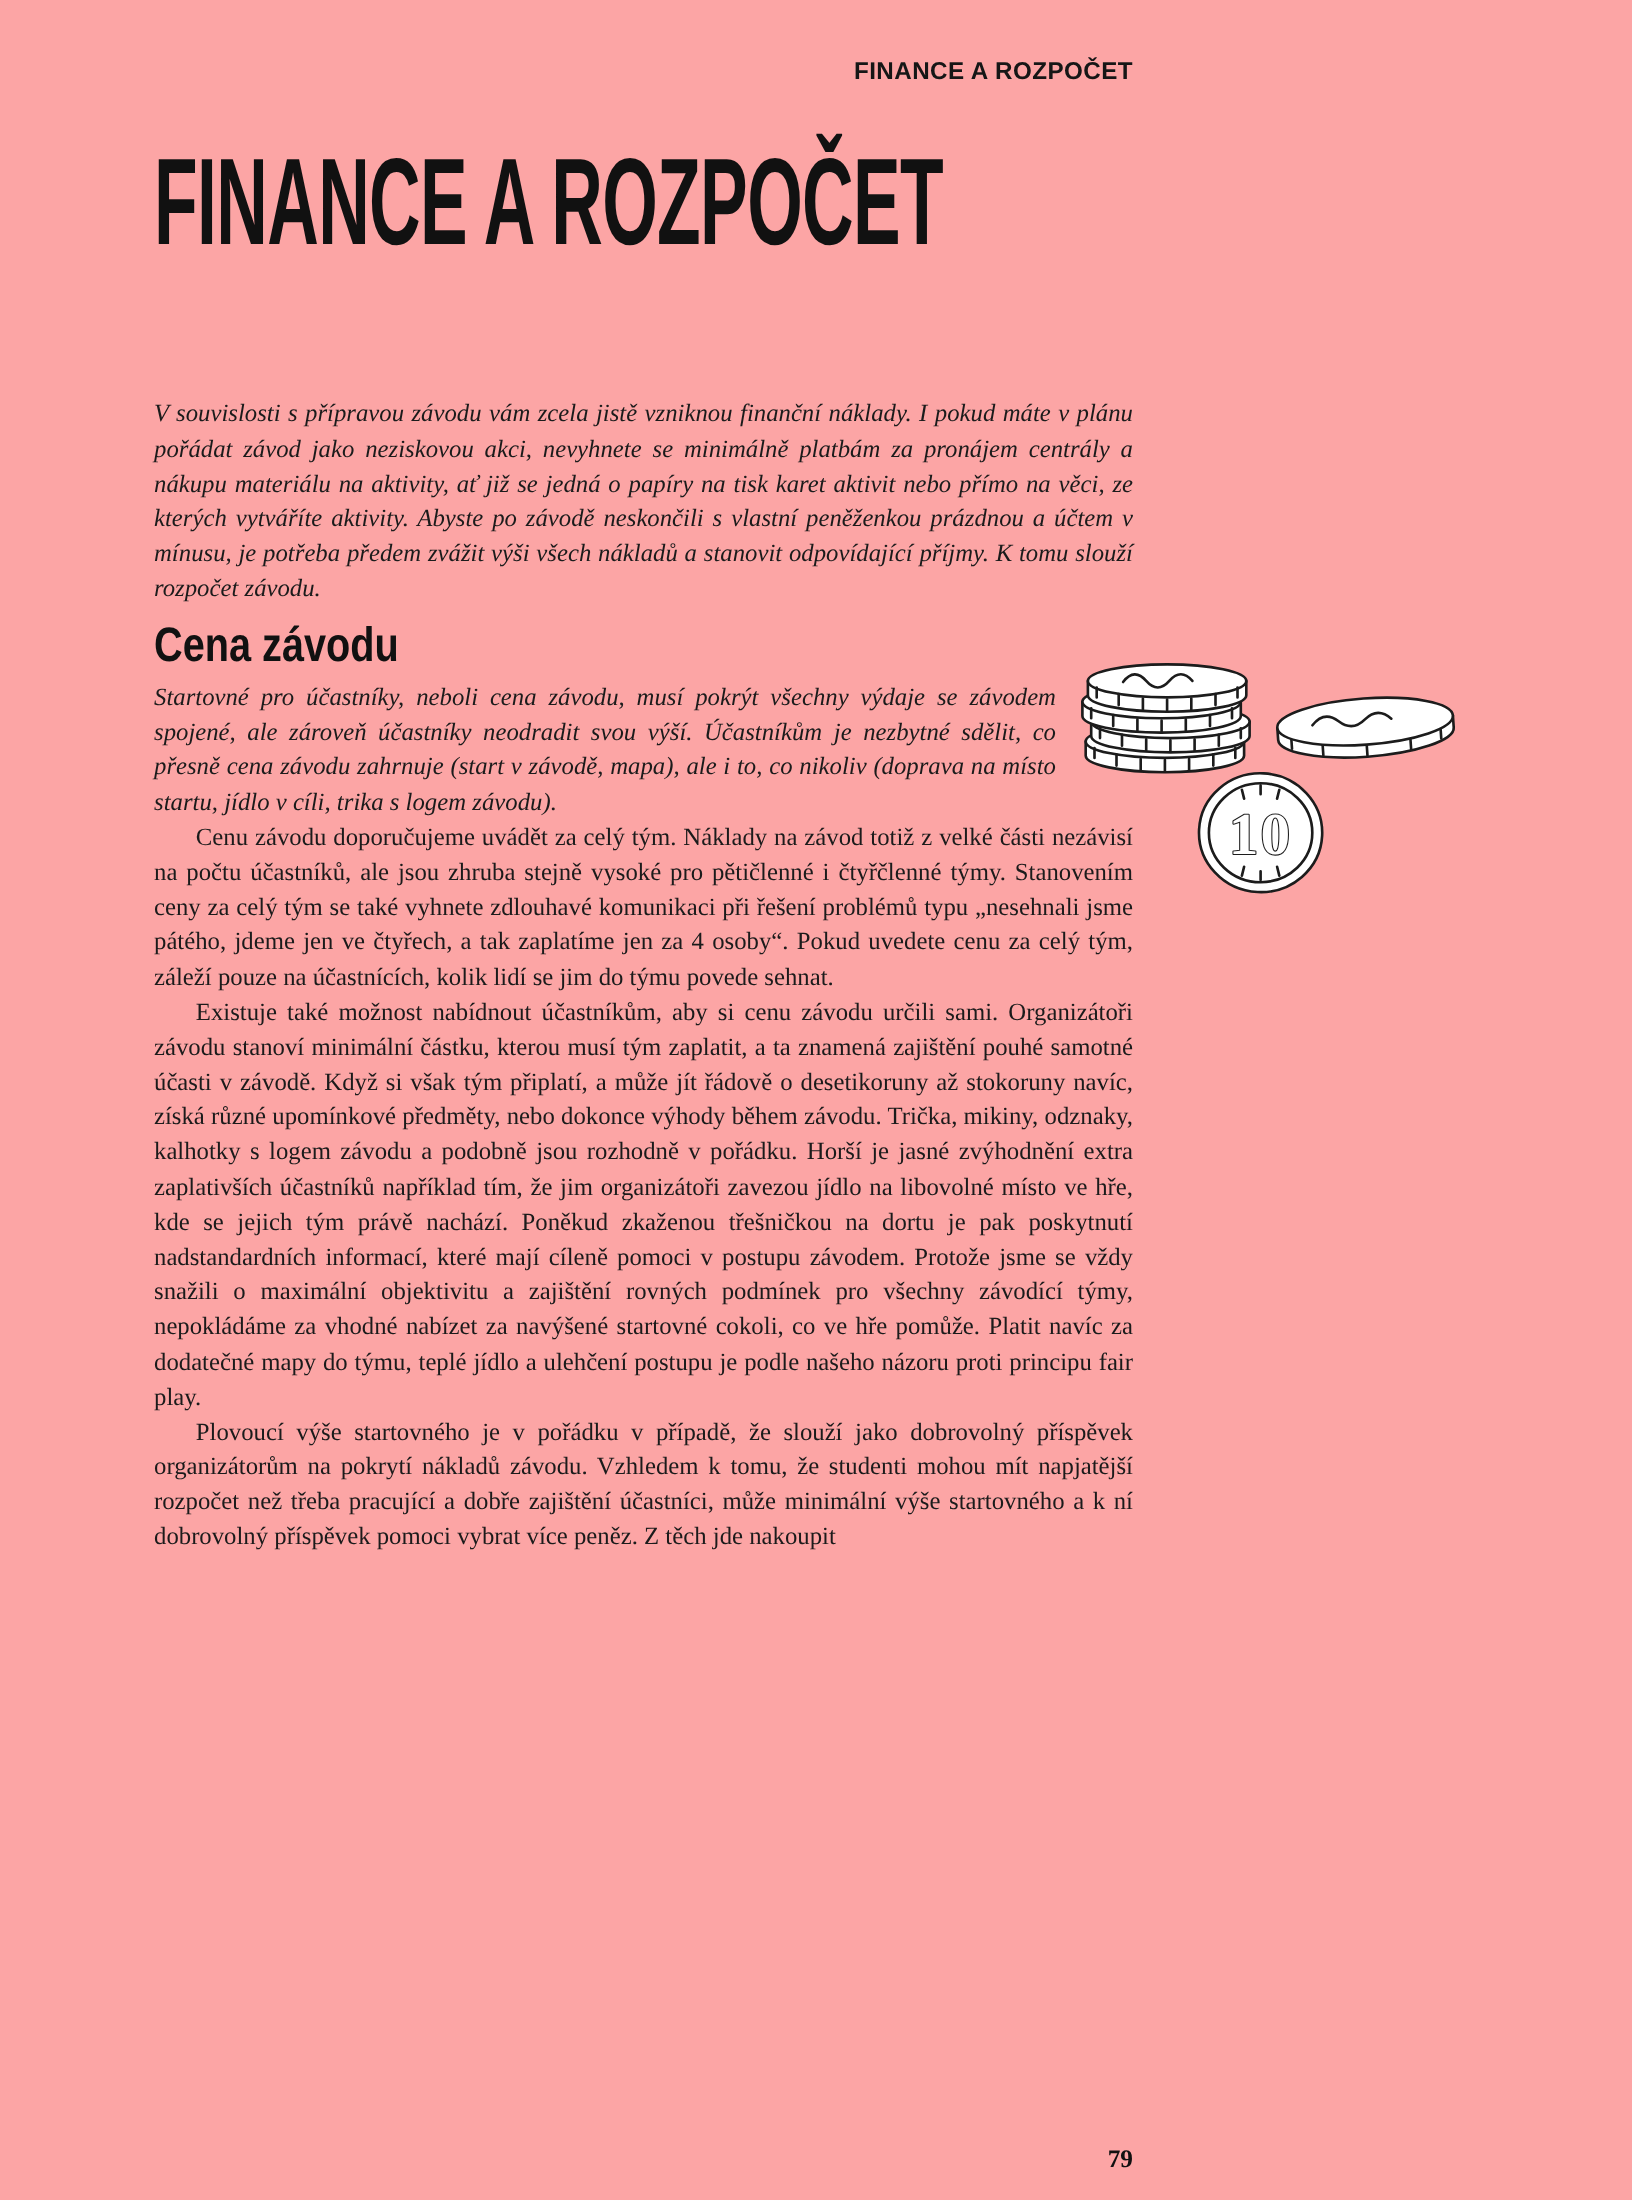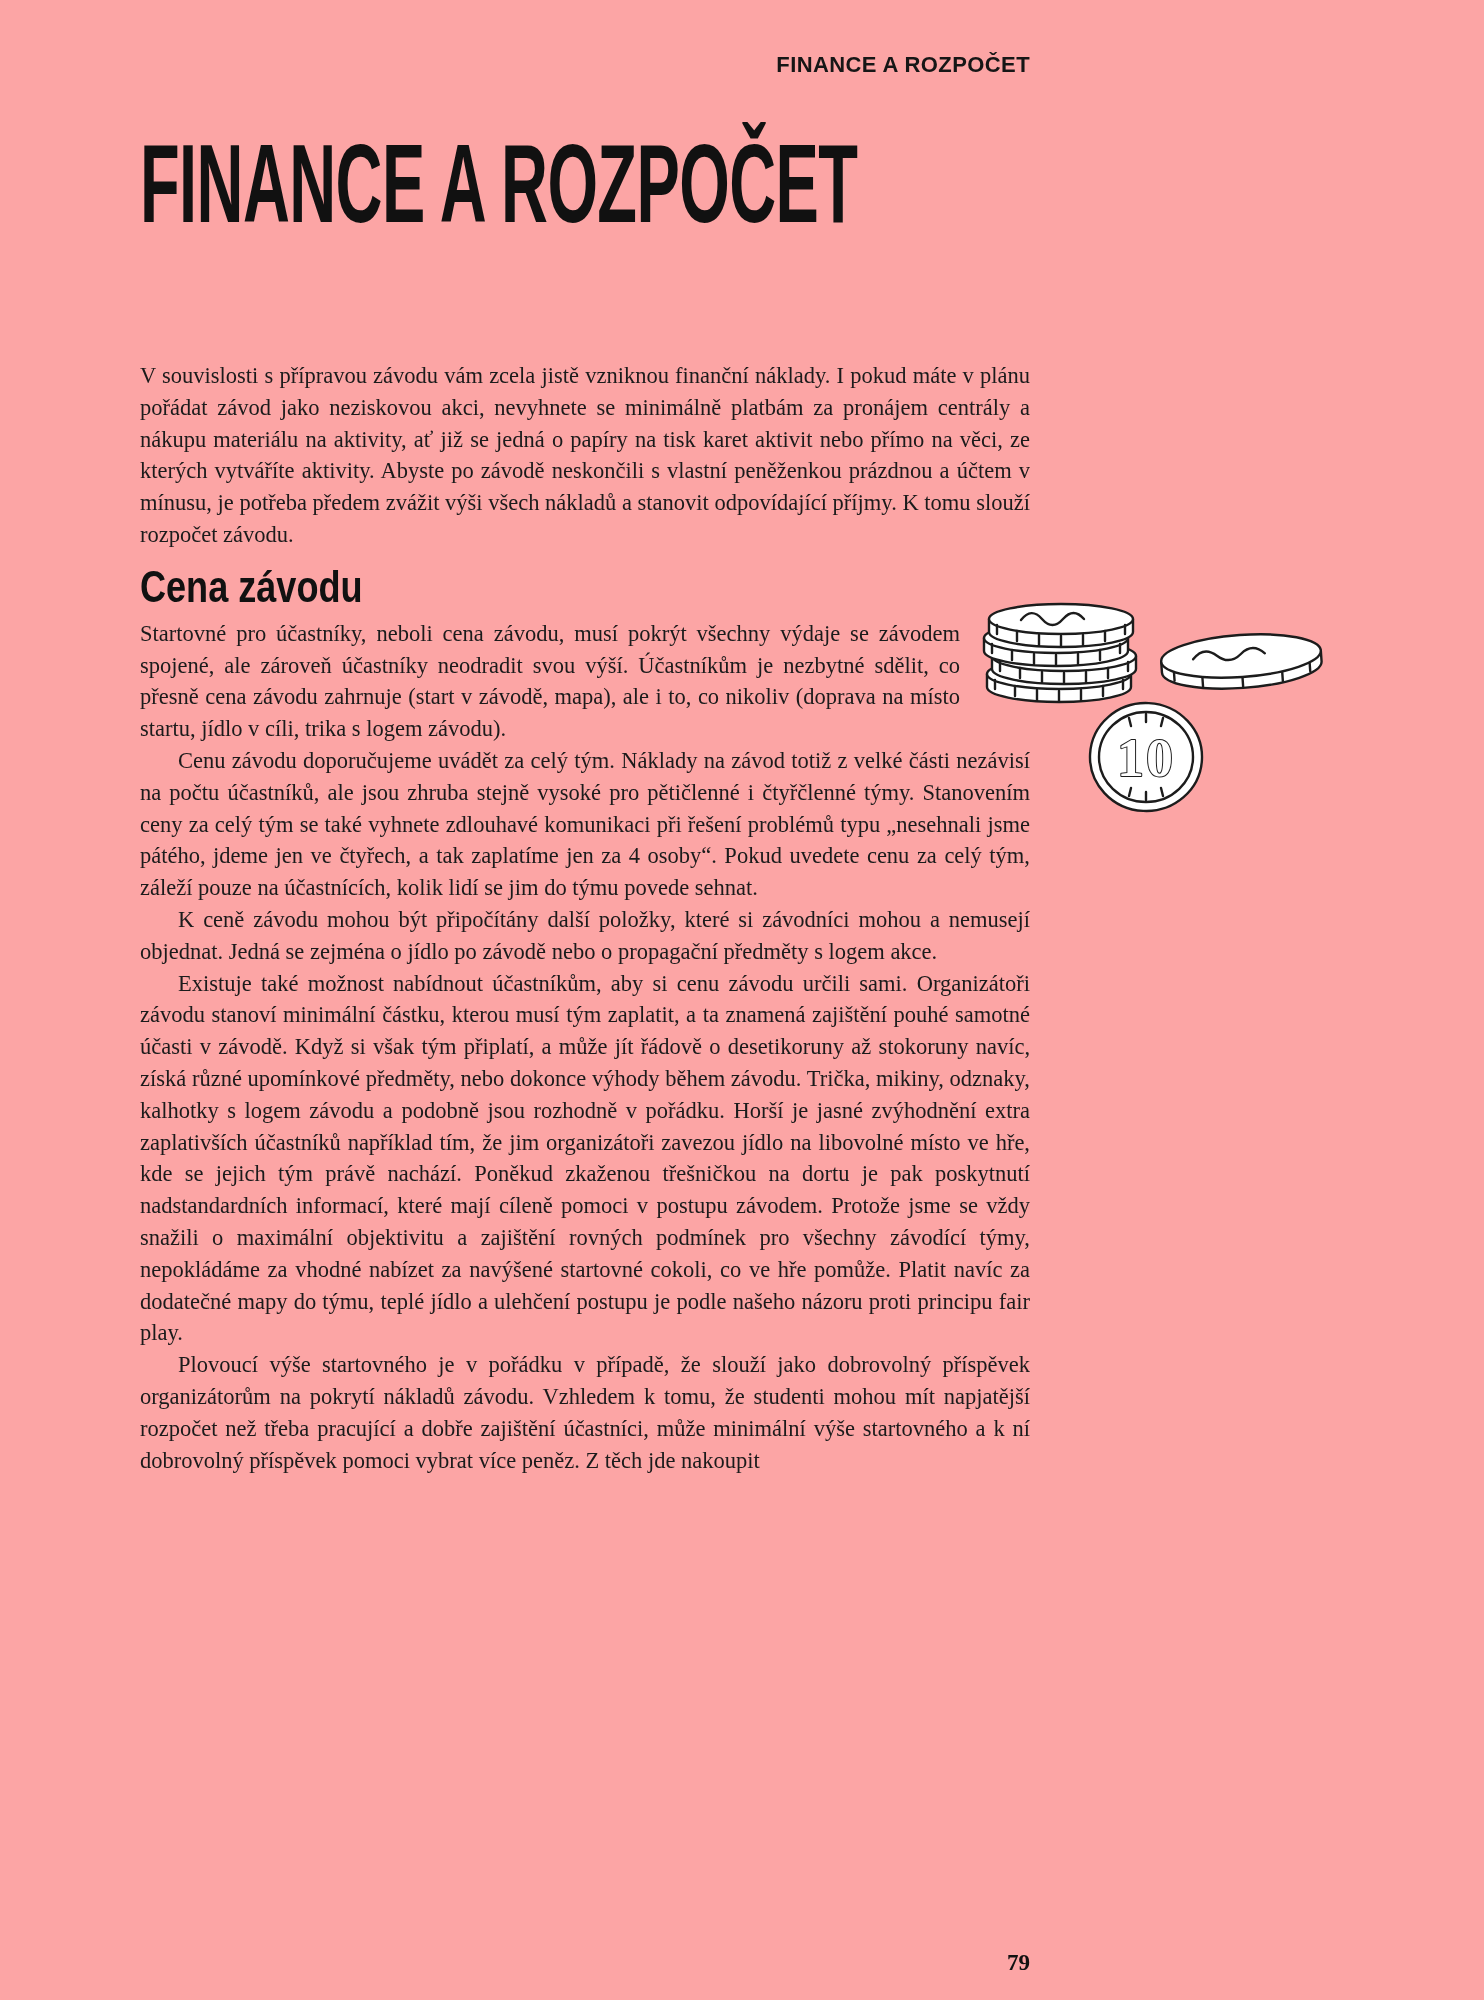--- a/index.html
+++ b/index.html
@@ -49,20 +49,21 @@
     line-height: 31.8px;
     color: #1b1b1b;
     text-align: justify;
   }
   .bodytext p {
     margin: 0;
     text-indent: 38px;
   }
   .bodytext p.no-indent {
     text-indent: 0;
+    font-style: italic;
   }
   p.intro {
     margin-top: 120px;
   }
   h2.section-heading {
     margin: 14px 0 9px 0;
     font-family: "Liberation Sans", sans-serif;
     font-weight: bold;
     font-size: 44px;
     line-height: 1.0;
@@ -108,21 +109,20 @@
     <div class="bodytext">
 
       <p class="no-indent intro">V souvislosti s přípravou závodu vám zcela jistě vzniknou finanční náklady. I pokud máte v plánu pořádat závod jako neziskovou akci, nevyhnete se minimálně platbám za pronájem centrály a nákupu materiálu na aktivity, ať již se jedná o papíry na tisk karet aktivit nebo přímo na věci, ze kterých vytváříte aktivity. Abyste po závodě neskončili s vlastní peněženkou prázdnou a účtem v mínusu, je potřeba předem zvážit výši všech nákladů a stanovit odpovídající příjmy. K tomu slouží rozpočet závodu.</p>
 
       <h2 class="section-heading">Cena závodu</h2>
 
       <p class="no-indent narrow">Startovné pro účastníky, neboli cena závodu, musí pokrýt všechny výdaje se závodem spojené, ale zároveň účastníky neodradit svou výší. Účastníkům je nezbytné sdělit, co přesně cena závodu zahrnuje (start v závodě, mapa), ale i to, co nikoliv (doprava na místo startu, jídlo v cíli, trika s logem závodu).</p>
 
       <p>Cenu závodu doporučujeme uvádět za celý tým. Náklady na závod totiž z velké části nezávisí na počtu účastníků, ale jsou zhruba stejně vysoké pro pětičlenné i čtyřčlenné týmy. Stanovením ceny za celý tým se také vyhnete zdlouhavé komunikaci při řešení problémů typu „nesehnali jsme pátého, jdeme jen ve čtyřech, a tak zaplatíme jen za 4 osoby“. Pokud uvedete cenu za celý tým, záleží pouze na účastnících, kolik lidí se jim do týmu povede sehnat.</p>
 
-      <p>K ceně závodu mohou být připočítány další položky, které si závodníci mohou a nemusejí objednat. Jedná se zejména o jídlo po závodě nebo o propagační předměty s logem akce.</p>
 
       <p>Existuje také možnost nabídnout účastníkům, aby si cenu závodu určili sami. Organizátoři závodu stanoví minimální částku, kterou musí tým zaplatit, a ta znamená zajištění pouhé samotné účasti v závodě. Když si však tým připlatí, a může jít řádově o desetikoruny až stokoruny navíc, získá různé upomínkové předměty, nebo dokonce výhody během závodu. Trička, mikiny, odznaky, kalhotky s logem závodu a podobně jsou rozhodně v pořádku. Horší je jasné zvýhodnění extra zaplativších účastníků například tím, že jim organizátoři zavezou jídlo na libovolné místo ve hře, kde se jejich tým právě nachází. Poněkud zkaženou třešničkou na dortu je pak poskytnutí nadstandardních informací, které mají cíleně pomoci v postupu závodem. Protože jsme se vždy snažili o maximální objektivitu a zajištění rovných podmínek pro všechny závodící týmy, nepokládáme za vhodné nabízet za navýšené startovné cokoli, co ve hře pomůže. Platit navíc za dodatečné mapy do týmu, teplé jídlo a ulehčení postupu je podle našeho názoru proti principu fair play.</p>
 
       <p>Plovoucí výše startovného je v pořádku v případě, že slouží jako dobrovolný příspěvek organizátorům na pokrytí nákladů závodu. Vzhledem k tomu, že studenti mohou mít napjatější rozpočet než třeba pracující a dobře zajištění účastníci, může minimální výše startovného a k ní dobrovolný příspěvek pomoci vybrat více peněz. Z těch jde nakoupit</p>
 
     </div>
   </div>
 
   <div class="coins-illustration">
     <svg viewBox="0 0 372 228" width="372" height="228">

